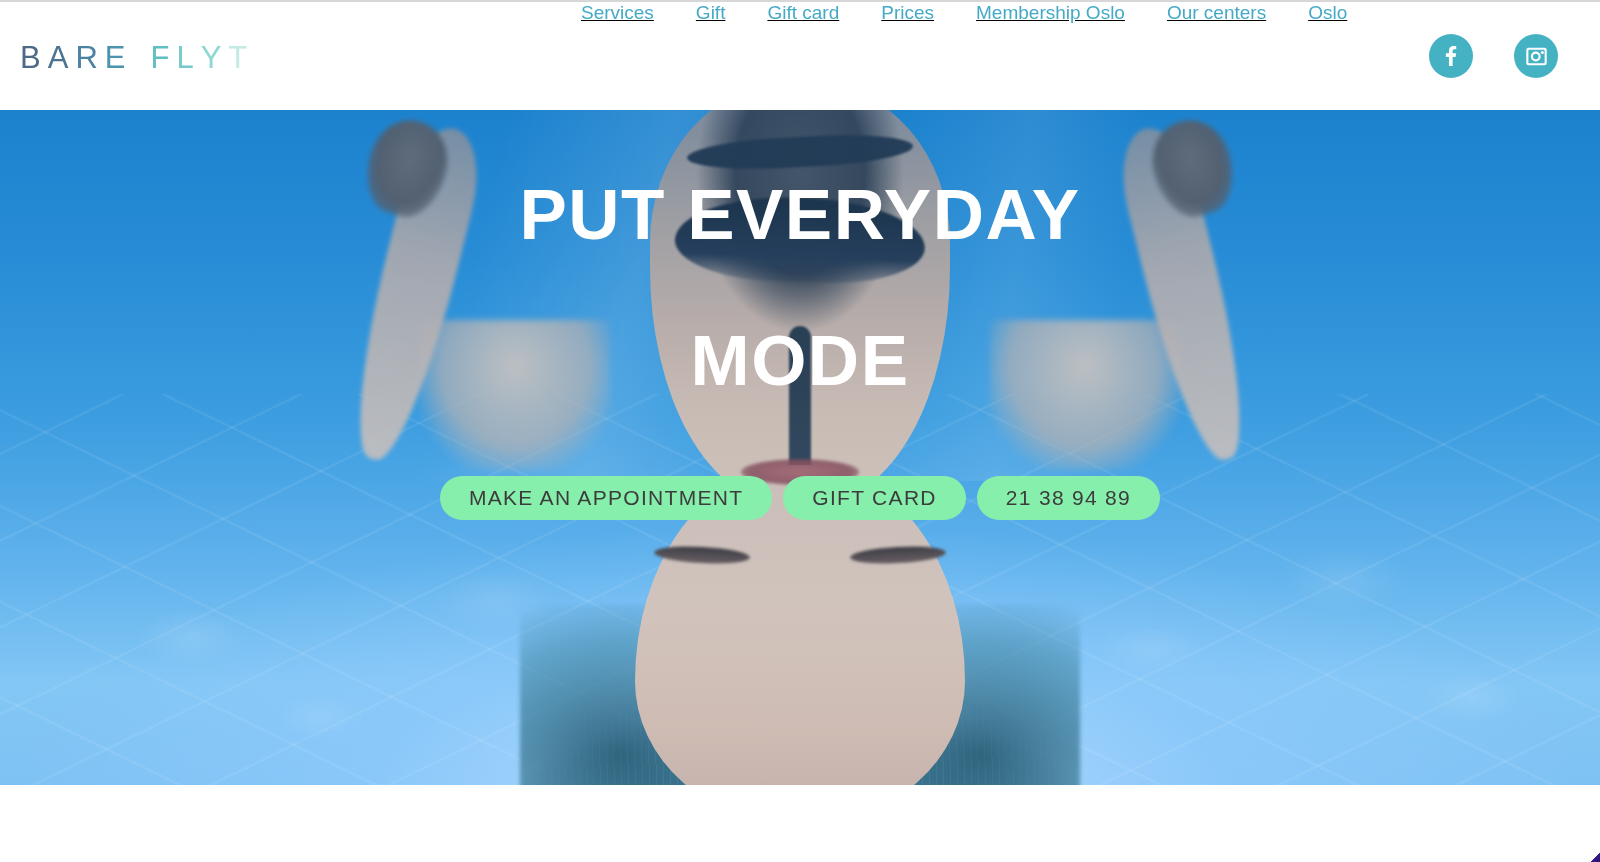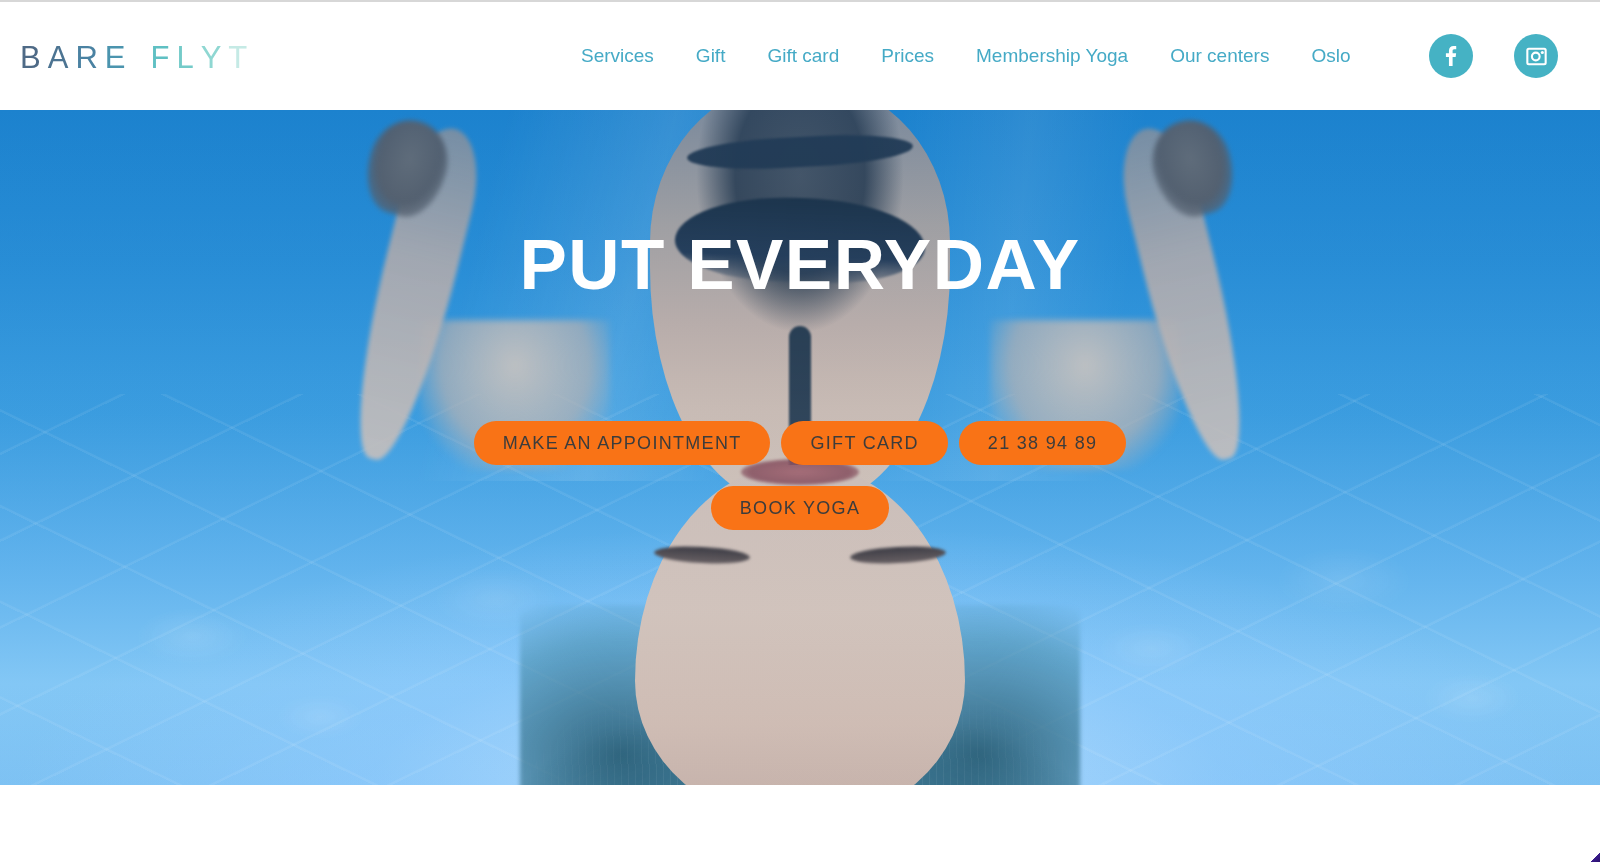--- a/index.html
+++ b/index.html
@@ -40,21 +40,21 @@
     text-decoration:underline;
   }
   .logo span { display:inline-block; }
   .l1{color:#4e6a86;} .l2{color:#4c7492;} .l3{color:#4a82a2;}
   .l4{color:#4b94ae;}
   .l6{color:#5fc0c3;} .l7{color:#74cbc9;} .l8{color:#8fd7d2;} .l10{color:#c5eae5;}
   .logo .gap { width:18px; }
 
   .nav {
     position:absolute; left:560px; top:0; height:108px;
-    display:flex; align-items:center; gap:0px;
+    display:flex; gap:0px;text-decoration:underline;
   }
   .nav a {
     color:#45aac6; font-size:19px; text-decoration:none;
     padding:0 21px; white-space:nowrap;
     font-family:"Liberation Sans", sans-serif;
   }
 
   .social {
     position:absolute; right:42px; top:0; height:108px;
     display:flex; align-items:center; gap:41px;
@@ -207,40 +207,40 @@
     position:absolute; inset:0;
     background:linear-gradient(to bottom, rgba(20,110,190,.20) 0%, rgba(40,140,215,.10) 40%, rgba(120,190,245,.06) 100%);
   }
 
   
   .hero-content {
     position:absolute; inset:0; z-index:5;
     display:flex; flex-direction:column; align-items:center;
   }
   .hero-title {
-    margin-top:118px;
+    margin-top:68px;
     color:#ffffff; text-align:center;
     font-size:71px; font-weight:bold; line-height:73px;
     letter-spacing:1.5px; text-transform:uppercase;
     font-family:"Liberation Sans", sans-serif;
     max-width:640px;
   }
   .btn-row {
     display:flex; align-items:center; justify-content:center;
     gap:11px; margin-top:47px;
   }
   .btn-row2 { display:flex; justify-content:center; margin-top:21px; }
   .btn {
-    background:#f97316; color:#3c3c3c;
+    background:#86efac; color:#3c3c3c;
     border:none; border-radius:24px;
     height:44px; padding:0 29px;
-    font-size:18px; letter-spacing:1.3px; text-transform:uppercase;
+    font-size:21px; letter-spacing:1.3px; text-transform:uppercase;
     font-family:"Liberation Sans", sans-serif;
     display:flex; align-items:center; justify-content:center;
-    cursor:pointer; white-space:nowrap;
+    cursor:pointer; white-space:nowrap;margin-top:32px;
   }
 
   
   .below { position:absolute; top:785px; left:0; width:1600px; height:77px; background:#ffffff; }
 </style>
 </head>
 <body>
 
 <div class="page">
 
@@ -251,21 +251,21 @@
 
     <div class="logo">
       <span class="l1">B</span><span class="l2">A</span><span class="l3">R</span><span class="l4">E</span><span class="gap"></span><span class="l6">F</span><span class="l7">L</span><span class="l8">Y</span><span class="l10">T</span>
     </div>
 
     <nav class="nav">
       <a href="#">Services</a>
       <a href="#">Gift</a>
       <a href="#">Gift card</a>
       <a href="#">Prices</a>
-      <a href="#">Membership Yoga</a>
+      <a href="#">Membership Oslo</a>
       <a href="#">Our centers</a>
       <a href="#">Oslo</a>
     </nav>
 
     <div class="social">
       <a href="#" class="sicon">
         <svg width="24" height="24" viewBox="0 0 24 24" aria-hidden="true">
           <path fill="#ffffff" d="M13.6 22V12.9h3.05l.46-3.55H13.6V7.1c0-1.03.29-1.73 1.76-1.73h1.87V2.2c-.32-.04-1.44-.14-2.73-.14-2.7 0-4.55 1.65-4.55 4.68v2.61H6.9v3.55h3.05V22h3.65z"></path>
         </svg>
       </a>
@@ -307,30 +307,28 @@
         <div class="eyeR"></div>
       </div>
 
       <div class="hero-tint"></div>
     </div>
 
     <div class="hero-content">
       <h1 class="hero-title">
         <span>PUT EVERYDAY</span><br>
         <br>
+        <span>MODE</span>
       </h1>
 
       <div class="btn-row">
         <button class="btn">MAKE AN APPOINTMENT</button>
         <button class="btn">GIFT CARD</button>
         <button class="btn">21 38 94 89</button>
       </div>
 
-      <div class="btn-row2">
-        <button class="btn">BOOK YOGA</button>
-      </div>
     </div>
   </div>
 
   <div class="below"></div>
 
   <div class="corner-artifact"></div>
 </div>
 
 </body></html>

